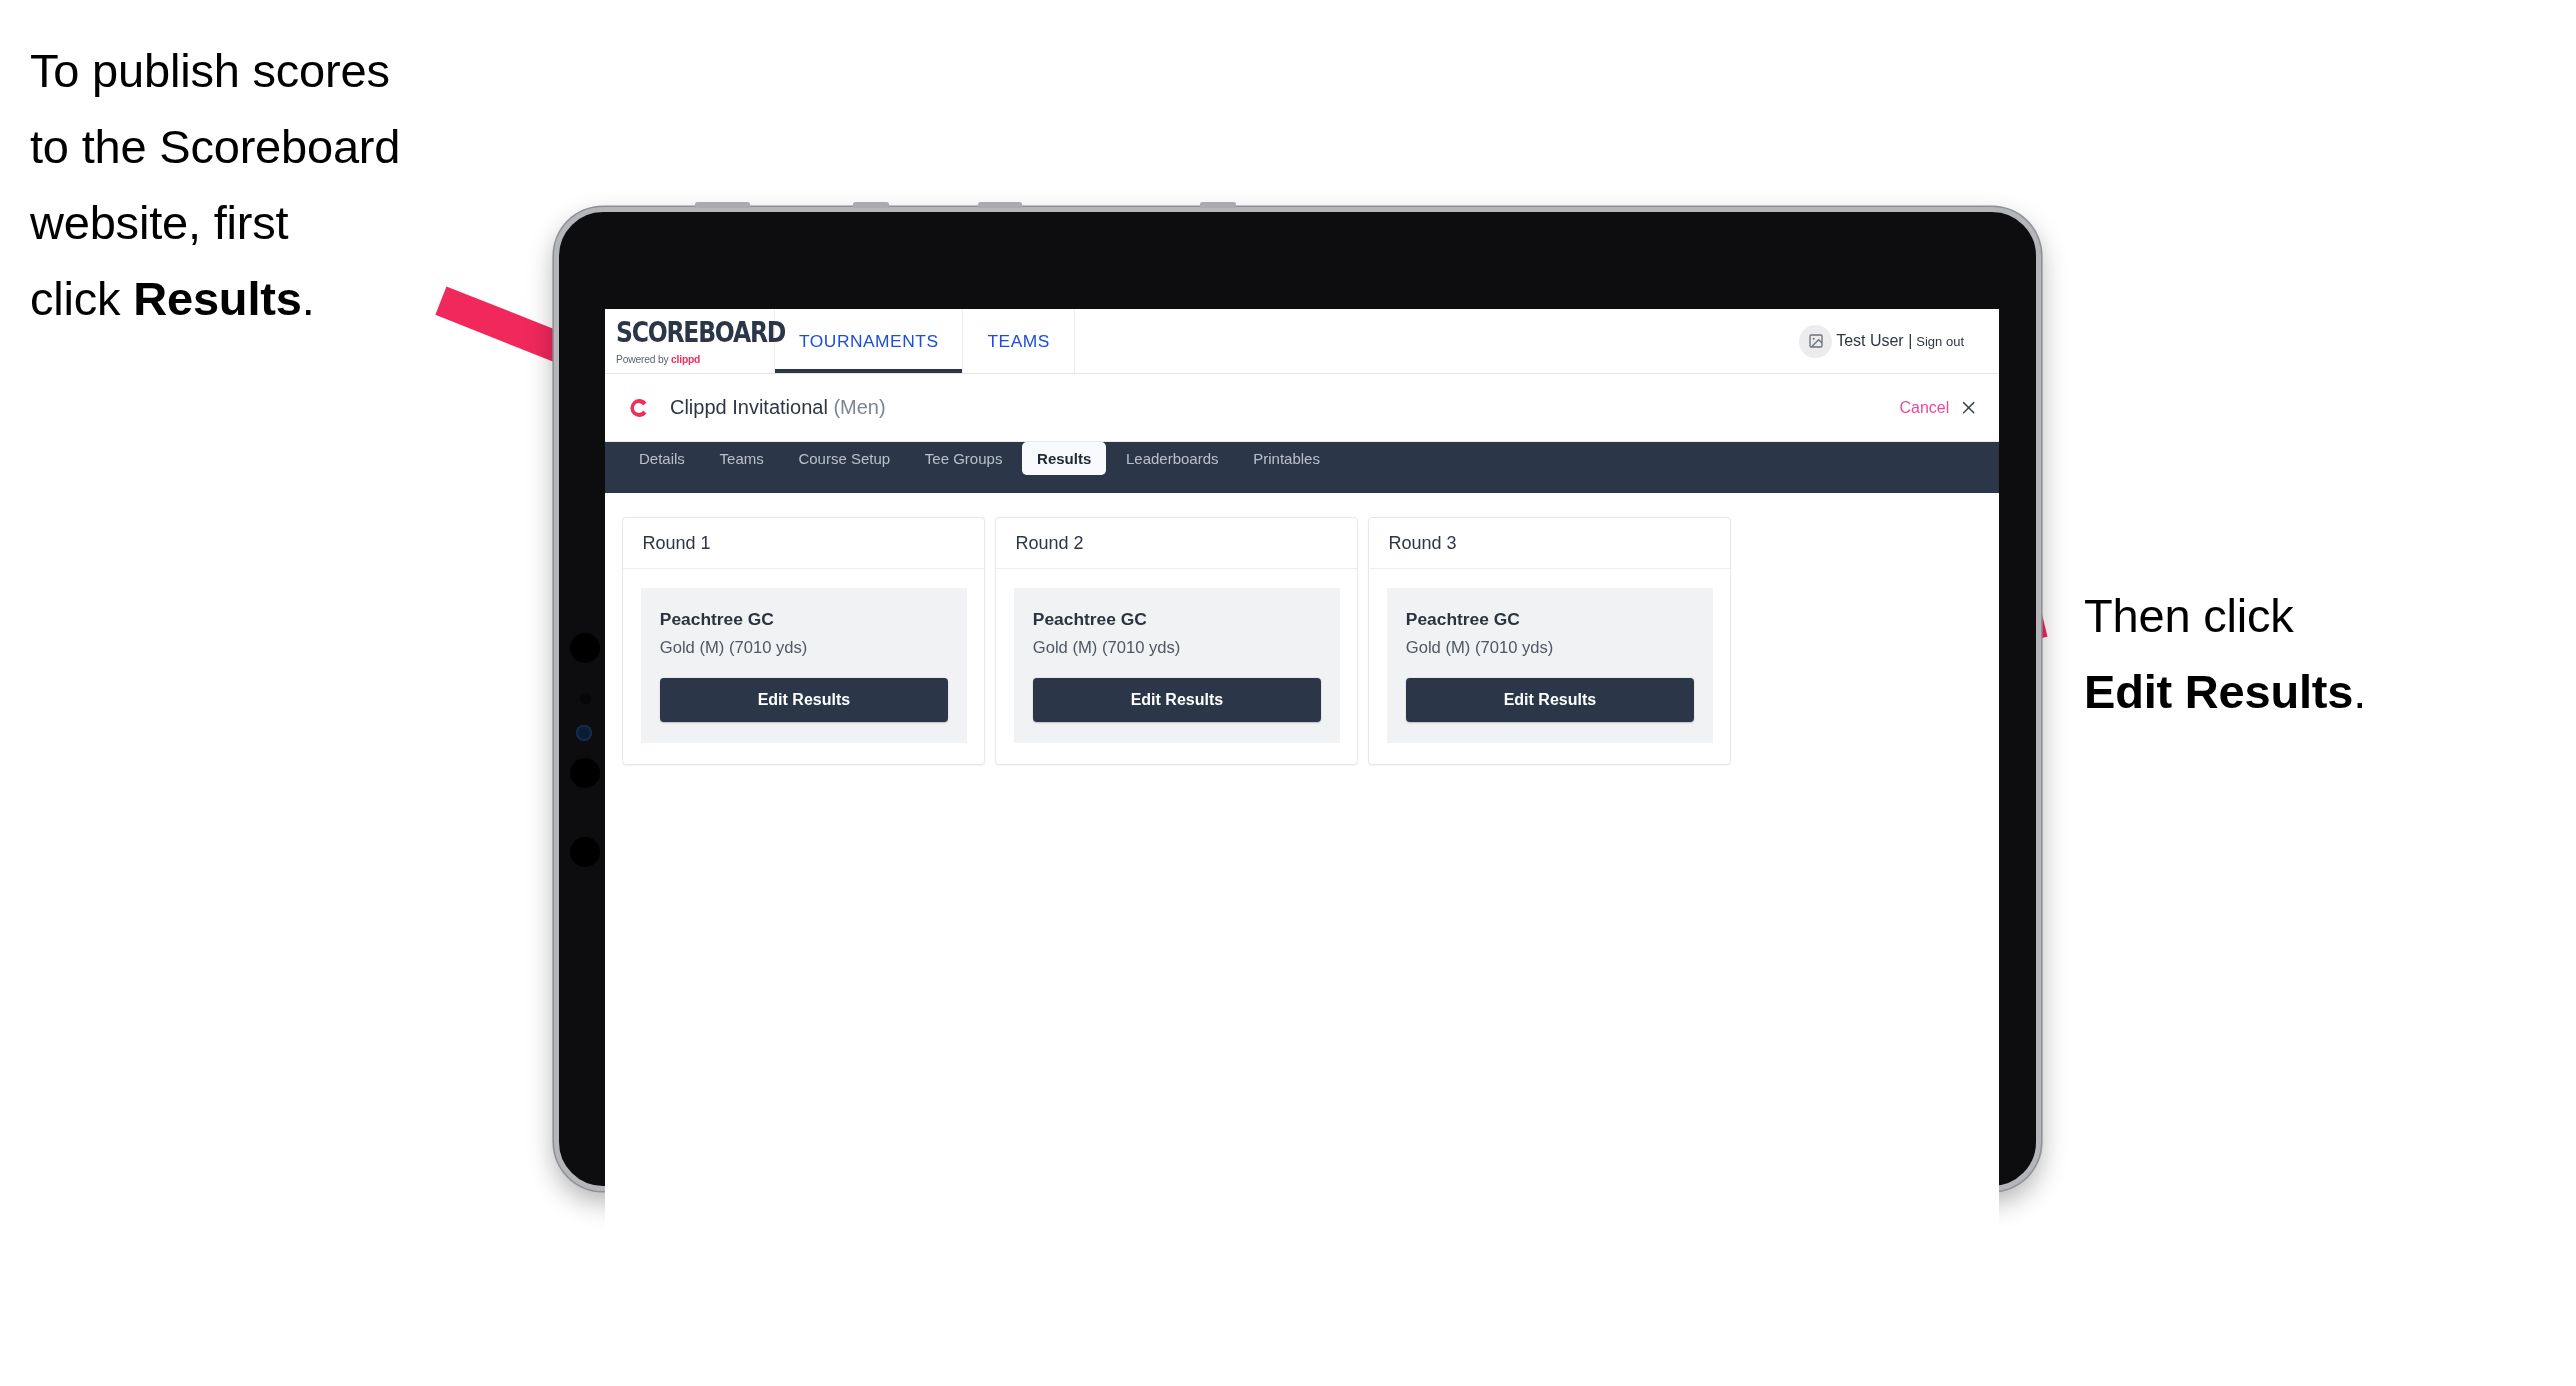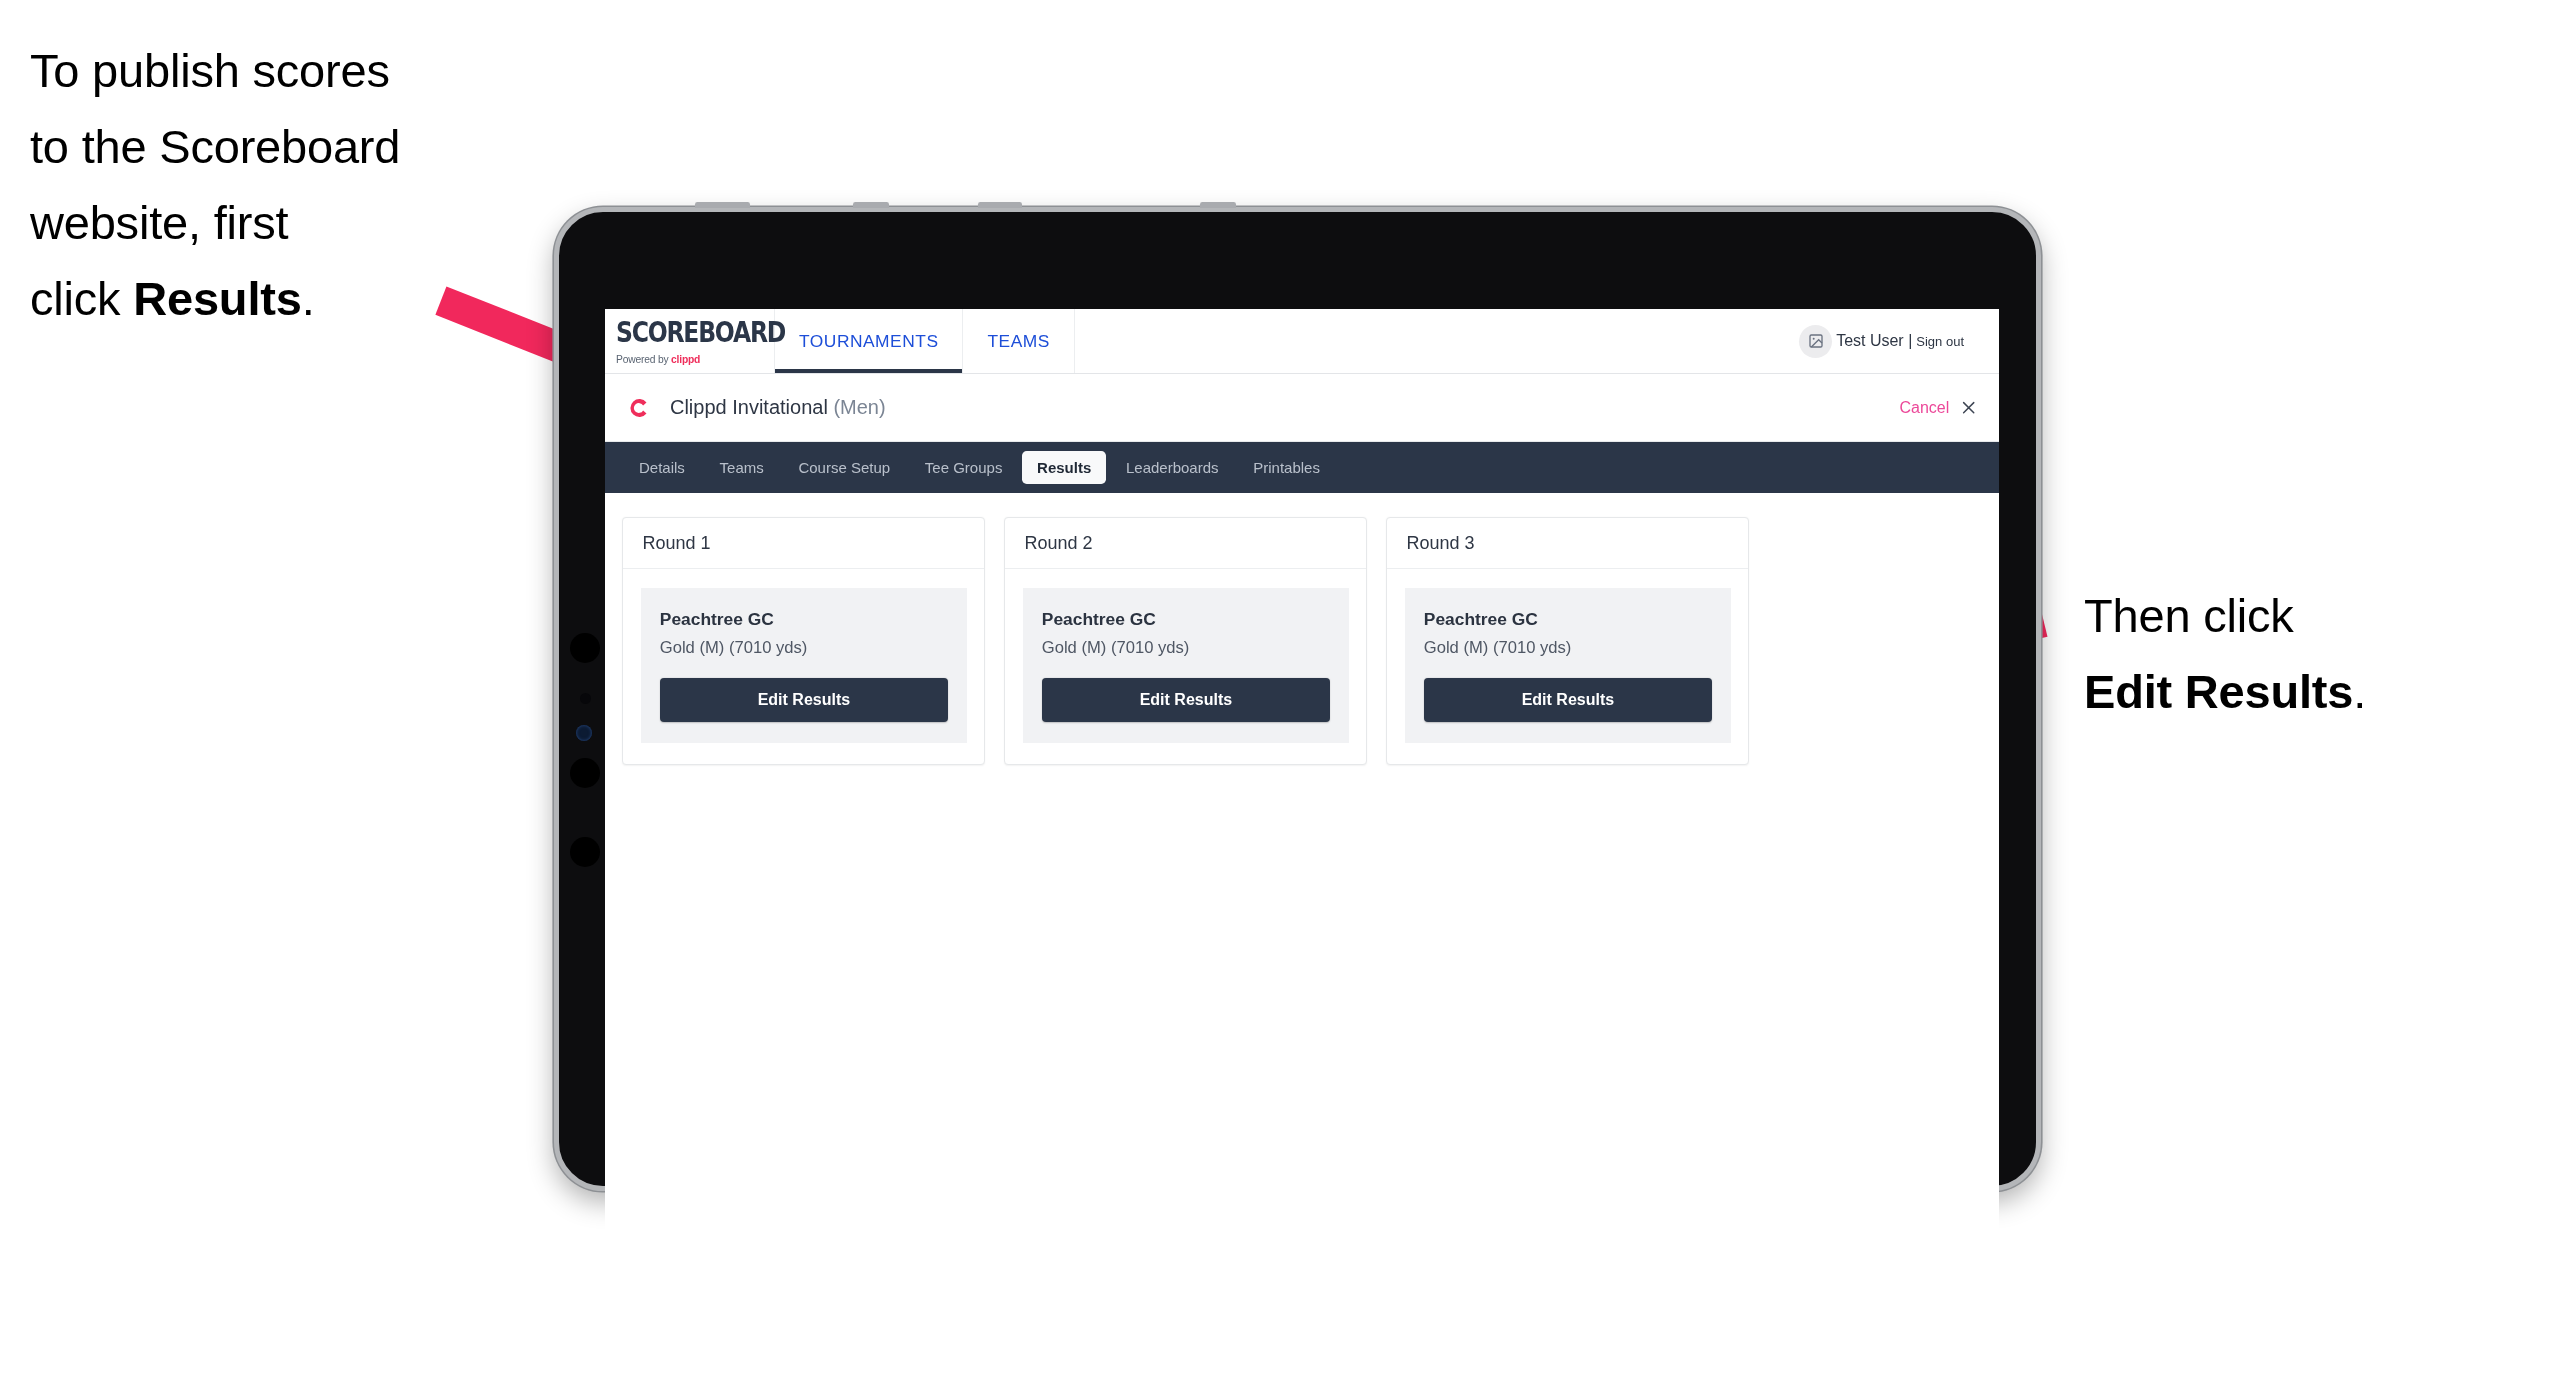--- a/index.html
+++ b/index.html
@@ -184,21 +184,21 @@
     display: flex; align-items: center; gap: 10.3px;
     cursor: pointer;
   }
   #cancel-label { font-size: 16px; color: #ec4899; }
 
   
   #subnav {
     height: 51px;
     background: #2b3648;
     display: flex;
-    align-items: center;
+    align-items: flex-start;
     padding-left: 19px;
     gap: 4.7px;
   }
   .subnav-tab {
     font-size: 15px;
     color: #b9c0cb;
     padding: 8px 15px;
     border-radius: 4.7px;
     cursor: pointer;
     white-space: nowrap;
@@ -206,21 +206,21 @@
   .subnav-tab.active {
     background: #f8f9fa;
     color: #1f2835;
     font-weight: 700;
   }
 
   
   #rounds-area {
     padding: 24px 0 0 17.4px;
     display: flex;
-    gap: 19px;
+    gap: 10px;
     background: #ffffff;
   }
   .round-card {
     width: 363px;
     background: #ffffff;
     border: 0.8px solid #e6e8ea;
     border-radius: 4px;
     box-shadow: 0 0.8px 1.6px rgba(0,0,0,.05);
     overflow: hidden;
   }

